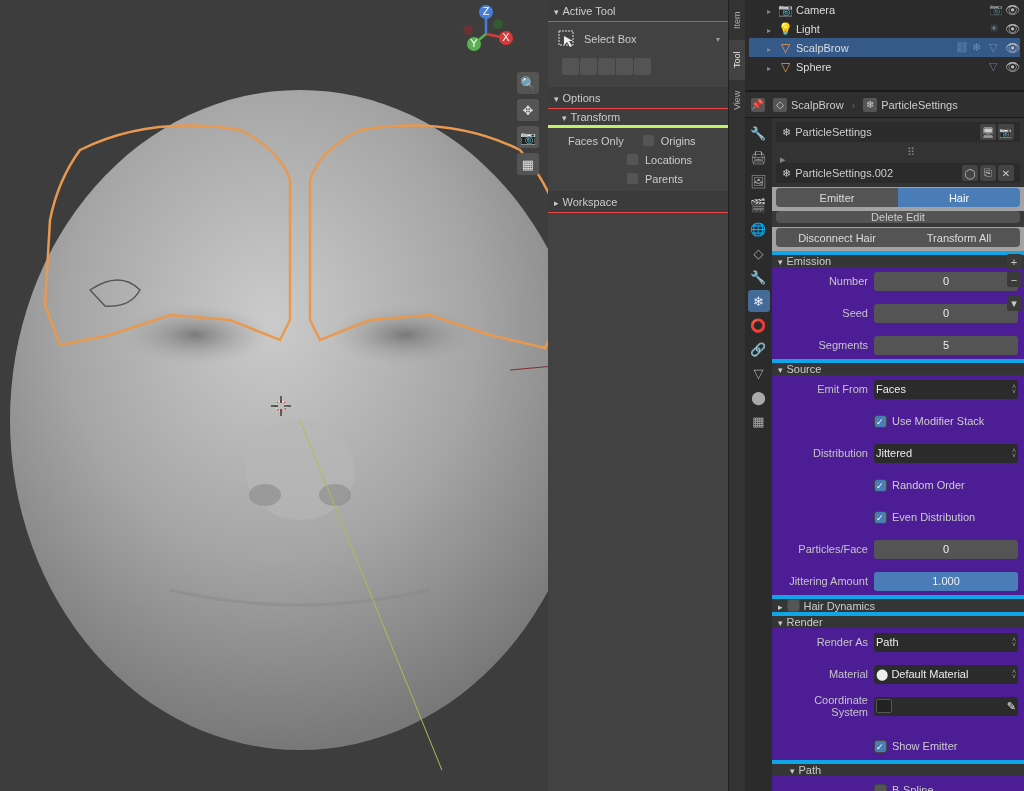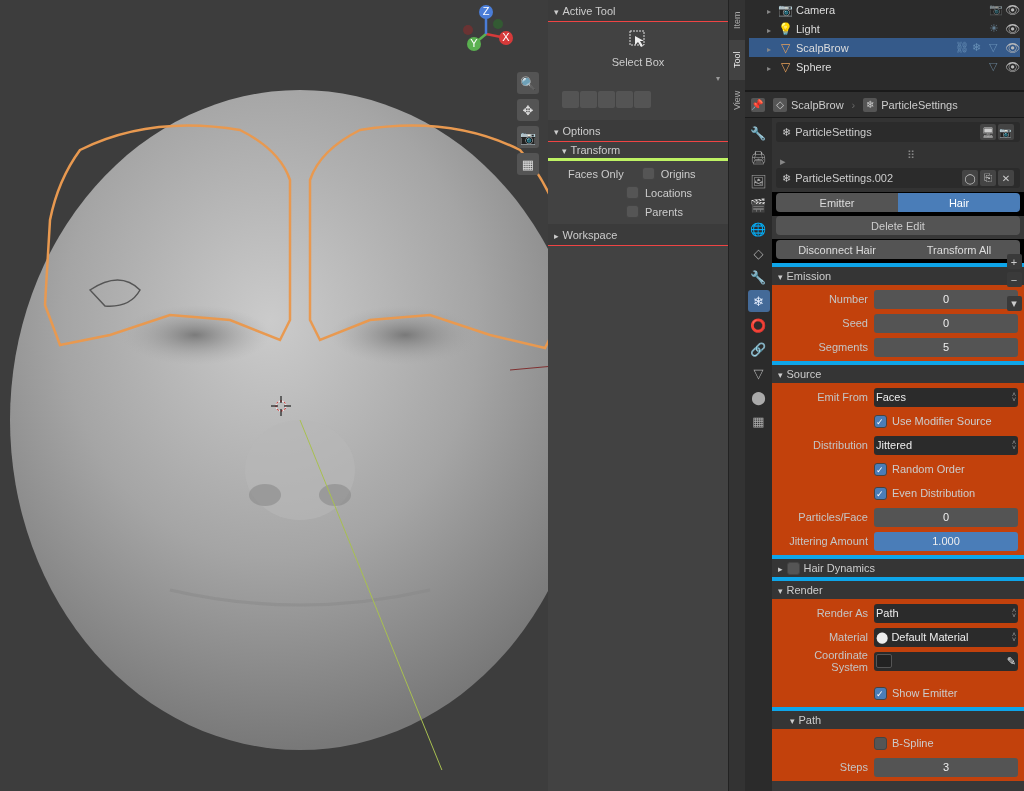--- a/index.html
+++ b/index.html
@@ -15,21 +15,21 @@
   .panel-hdr .arrow::before { content:"▾"; font-size: 9px; }
   .panel-hdr.collapsed .arrow::before { content:"▸"; }
   .panel-body { padding: 6px 8px; display:flex; flex-direction:column; gap:6px; background:#424242; }
   .sub-hdr { background: #3e3e3e; height:19px; display:flex; align-items:center; padding: 0 14px; gap:4px; border-bottom: 3px solid #bef264; text-align: center;}
   .sub-hdr .arrow::before { content:"▾"; font-size:9px;}
   .row { display:flex; align-items:center; gap:6px; }
   .row-right { justify-content:flex-start; padding-left: 12px;}
   .check { width:13px; height:13px; background:#555; border-radius:3px; border:1px solid #444; display:inline-block;}
   .check.checked { background:#4a7db8; }
   .check.checked::after{ content:"✓"; color:#fff; font-size:9px; position:relative; left:1px; top:-1px;}
-  .selectbox-btn { display:flex; align-items:center; gap:6px;flex-direction:column;}
+  .selectbox-btn { display:flex; align-items:center; gap:6px;}
   .mini-icons { display:flex; gap:1px; padding: 2px 6px 6px; }
   .mini-icons .m { width:17px; height:17px; background:#545454; border-radius:2px;}
   .tabs-vert { width: 17px; display:flex; flex-direction:column; background: #333; border-left: 1px solid #222;}
   .vtab { height: 40px; display:flex; align-items:center; justify-content:center; background:#333; color:#aaa; font-size:9px; writing-mode: vertical-rl; transform: rotate(180deg); cursor:pointer; }
   .vtab.active { background: #424242; color:#eee; }
   .right-panel { flex:1; display:flex; flex-direction:column; background:#353535;}
   .outliner { height: 92px; background:#2b2b2b; padding: 0 4px; border-bottom: 2px solid #1a1a1a; overflow:hidden;}
   .out-row { display:flex; align-items:center; height:19px; gap:3px; color:#ddd; padding-left:18px;}
   .out-row .toggle::before { content:"▸"; font-size:8px; color:#888; width:8px; display:inline-block;}
   .out-row.selected { background:#355a8a; }
@@ -50,30 +50,30 @@
   .ptab.active { background:#446a98; color:#e8f0ff;}
   .prop-body { flex:1; display:flex; flex-direction:column; overflow-y:auto; background:#383838; position:relative;}
   .sel-head { display:flex; align-items:center; padding:4px; gap:4px; background:#333; }
   .sel-box { flex:1; background:#2b2b2b; height:20px; border-radius:3px; display:flex; align-items:center; padding:0 6px; gap:4px;}
   .small-ic { width:16px; height:16px; background:#444; border-radius:2px; display:inline-flex; align-items:center; justify-content:center; font-size:10px;}
   .dots-row { height:18px; background:#333; display:flex; align-items:center; justify-content:center; color:#888; font-size:10px; gap:6px;}
   .dots-row .tri::before{content:"▸"; position:absolute; left:8px;}
   .dots-row { position:relative; padding-left:20px;}
   .ps-row { display:flex; align-items:center; padding:4px; gap:4px; background:#333;}
   .ps-box { flex:1; background:#2b2b2b; height:20px; border-radius:3px; display:flex; align-items:center; padding:0 6px; gap:4px;}
-  .btn-row { display:flex; background:#000000; padding: 1px 4px 4px; gap:0;}
+  .btn-row { display:flex; background:#a3a3a3; padding: 1px 4px 4px; gap:0;}
   .btn-half { flex:1; height:19px; background:#545454; display:flex; align-items:center; justify-content:center; color:#ddd; cursor:pointer;}
   .btn-half.active { background:#4a7db8; color:#fff;}
   .btn-half:first-child { border-radius: 4px 0 0 4px;}
   .btn-half:last-child { border-radius: 0 4px 4px 0;}
   .full-btn { height:19px; background:#545454; margin: 0 4px 4px; border-radius:4px; display:flex; align-items:center; justify-content:center;}
   .section-hdr { height:22px; background:#353535; border-top:4px solid #0ea5e9; display:flex; align-items:center; padding:0 6px; gap:4px;}
   .section-hdr .arrow::before{content:"▾"; font-size:9px;}
   .section-hdr.collapsed .arrow::before{content:"▸";}
-  .section-body { background:#c2410c; padding: 4px 6px; display:flex; flex-direction:column; gap:4px;}
+  .section-body { background:#4c1d95; padding: 4px 6px; display:flex; flex-direction:column; gap:12px;}
   .prop-row { display:flex; align-items:center; height:20px; gap:6px;}
   .prop-label { width: 90px; text-align:right; color:#c5c5c5;}
   .num-field { flex:1; height:19px; background:#545454; border-radius:3px; display:flex; align-items:center; justify-content:center; color:#eee;}
   .num-field.blue { background: linear-gradient(to right, #4a7db8 100%, #545454 0%);}
   .sel-field { flex:1; height:19px; background:#2b2b2b; border-radius:3px; display:flex; align-items:center; padding:0 2px; color:#eee; justify-content:space-between;}
   .sel-field .carets { display:flex; flex-direction:column; font-size:7px; line-height:5px; color:#999;}
   .indent-check { padding-left: 96px; display:flex; align-items:center; gap:5px; height:20px;}
   .color-dot { width:16px; height:14px; background:#222; border:1px solid #555; border-radius:2px;}
   .plus-col { width:18px; display:flex; flex-direction:column; gap:3px; align-items:center; padding-top:6px; position:absolute; right:1px; top:130px;}
   .pc { width:15px; height:15px; background:#3a3a3a; border-radius:2px; display:flex; align-items:center; justify-content:center; font-size:11px; color:#ccc;}
@@ -343,21 +343,21 @@
       <div class="section-body">
         <div class="prop-row">
             <span class="prop-label">Emit From</span>
             <div class="sel-field">
               <span>Faces</span>
               <span class="carets">˄<br>˅</span>
             </div>
           </div>
         <div class="indent-check">
             <span class="check checked"></span>
-            <span>Use Modifier Source</span>
+            <span>Use Modifier Stack</span>
           </div>
         <div class="prop-row">
             <span class="prop-label">Distribution</span>
             <div class="sel-field">
               <span>Jittered</span>
               <span class="carets">˄<br>˅</span>
             </div>
           </div>
         <div class="indent-check">
             <span class="check checked"></span>

